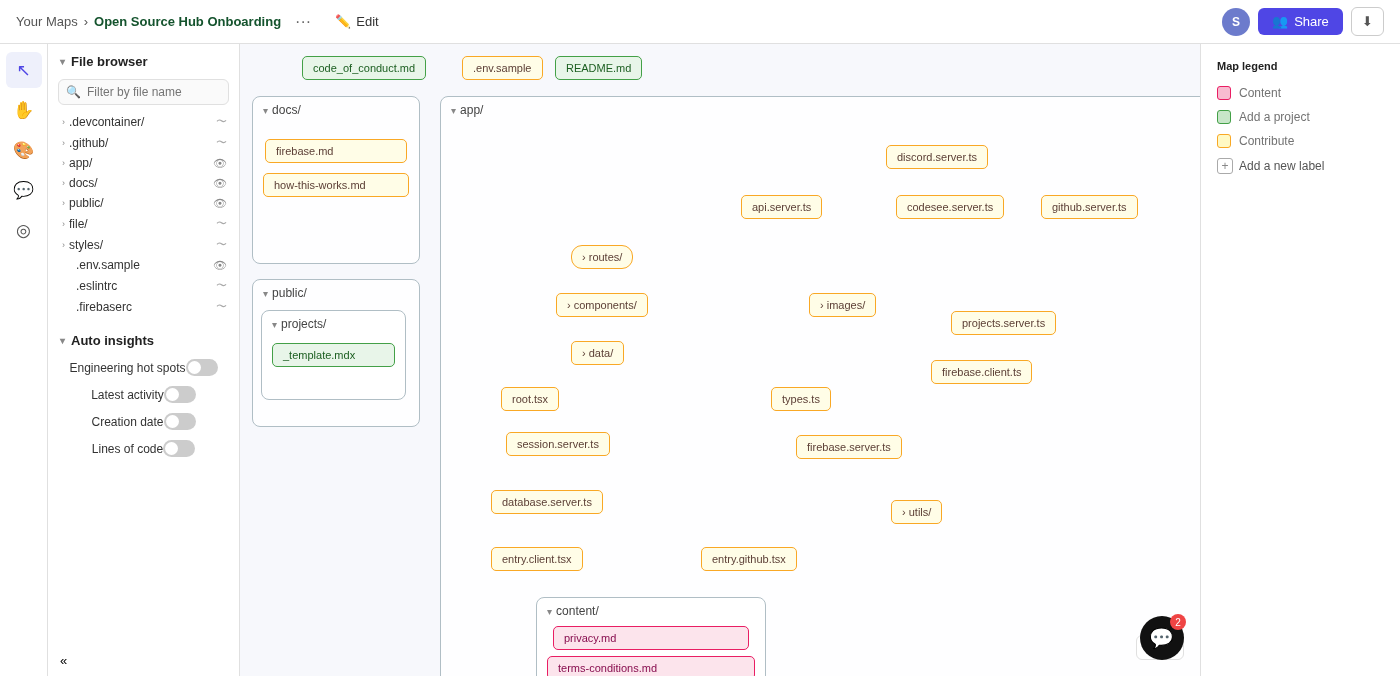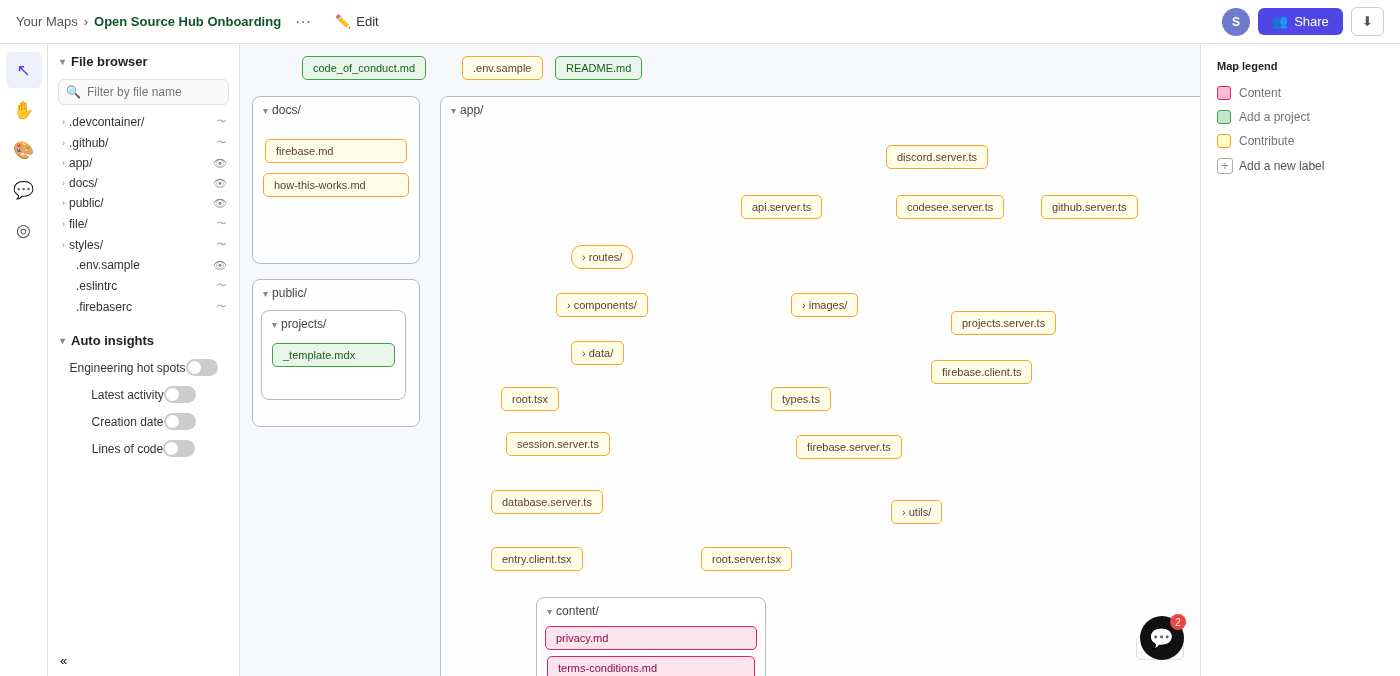--- a/index.html
+++ b/index.html
@@ -334,21 +334,21 @@
         <div class="file-node yellow" style="position:absolute;left:600px;top:98px;">
           <span>github.server.ts</span>
         </div>
 
         <div class="file-node yellow" style="position:absolute;left:130px;top:148px;border-radius:11px;">
           <span>› routes/</span>
         </div>
         <div class="file-node yellow" style="position:absolute;left:115px;top:196px;">
           <span>› components/</span>
         </div>
-        <div class="file-node yellow" style="position:absolute;left:350px;top:196px;">
+        <div class="file-node yellow" style="position:absolute;left:368px;top:196px;">
           <span>› images/</span>
         </div>
         <div class="file-node yellow" style="position:absolute;left:510px;top:214px;">
           <span>projects.server.ts</span>
         </div>
 
         <div class="file-node yellow" style="position:absolute;left:130px;top:244px;">
           <span>› data/</span>
         </div>
         <div class="file-node yellow" style="position:absolute;left:490px;top:263px;">
@@ -373,29 +373,29 @@
           <span>database.server.ts</span>
         </div>
         <div class="file-node yellow" style="position:absolute;left:450px;top:403px;">
           <span>› utils/</span>
         </div>
 
         <div class="file-node yellow" style="position:absolute;left:50px;top:450px;">
           <span>entry.client.tsx</span>
         </div>
         <div class="file-node yellow" style="position:absolute;left:260px;top:450px;">
-          <span>root.server.tsx</span>
+          <span>entry.github.tsx</span>
         </div>
 
         <div class="folder-container" style="position:absolute;left:95px;top:500px;width:230px;height:102px;">
           <div class="folder-label">
             <span class="chev">▾</span>
               <span>content/</span>
           </div>
-          <div class="file-node pink" style="position:relative;margin:4px 8px 0;">
+          <div class="file-node pink" style="position:relative;margin:4px 16px 0;">
             <span>privacy.md</span>
           </div>
           <div class="file-node pink" style="position:relative;margin:6px 10px 0;">
             <span>terms-conditions.md</span>
           </div>
         </div>
 
       </div>
 
     </div>

